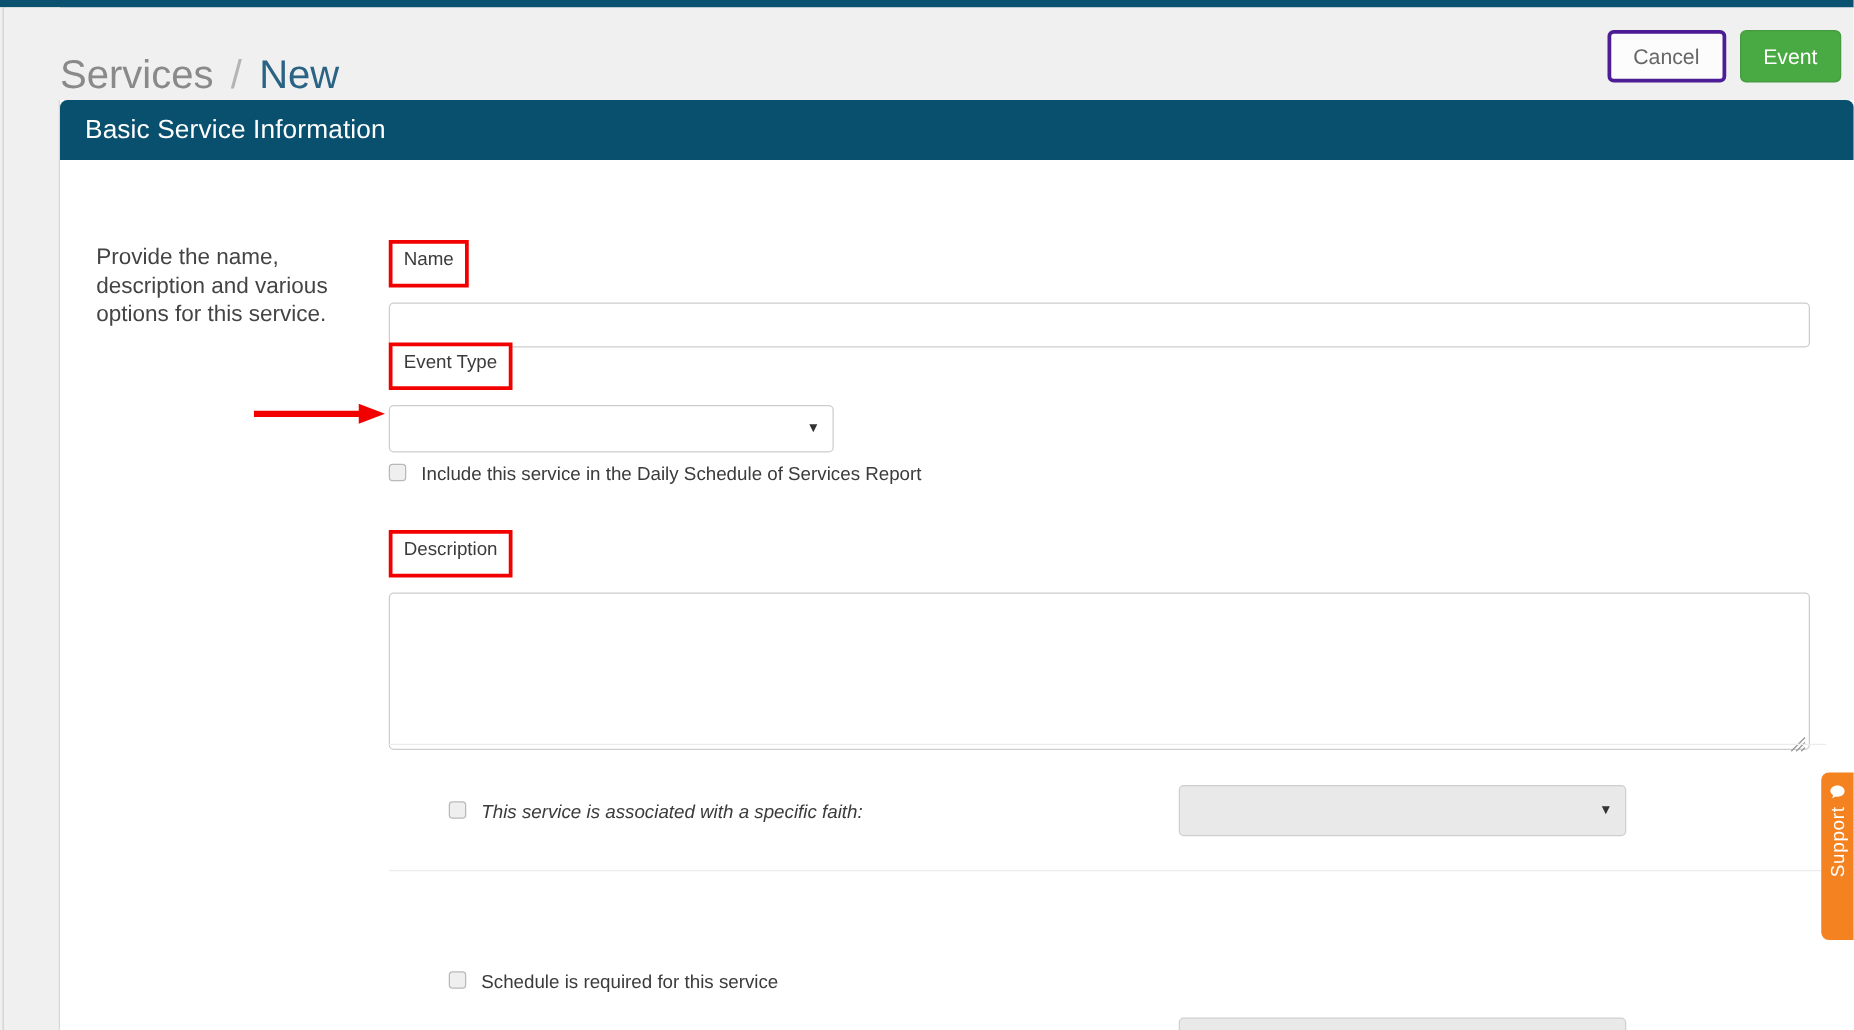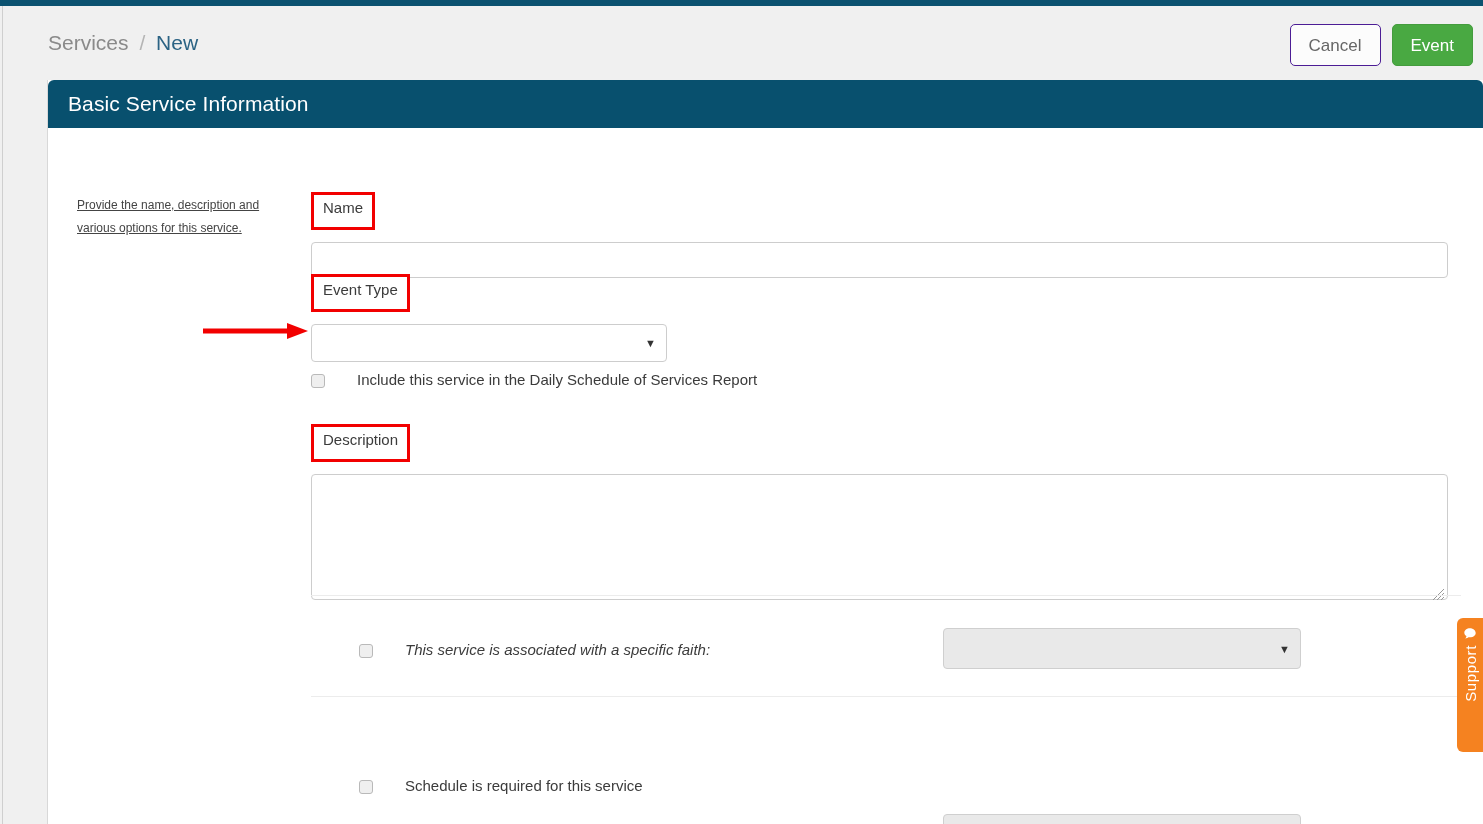--- a/index.html
+++ b/index.html
@@ -47,22 +47,22 @@
   .page-header {
     position: absolute;
     top: 6px; left: 4px;
     width: 1479px;
     height: 74px;
     background: #f0f0f0;
   }
   .breadcrumb {
     position: absolute;
     left: 44px;
-    top: 18px;
-    font-size: 21px;
+    top: 34px;
+    font-size: 32px;
     font-weight: 400;
     line-height: 38px;
     white-space: nowrap;
   }
   .bc-parent { color: #8a8a8a; }
   .bc-sep { color: #b4b4b4; padding: 0 5px; }
   .bc-current { color: #2b6384; }
 
   .header-actions {
     position: absolute;
@@ -81,21 +81,21 @@
     padding: 0 18px;
     height: 42px;
     display: inline-flex;
     align-items: center;
     justify-content: center;
     white-space: nowrap;
   }
   .btn-cancel {
     background: #fcfcfc;
     color: #666666;
-    border: 1px solid #4c1d95;
+    border: 3px solid #4c1d95;
   }
   .btn-save {
     background: #49a942;
     color: #ffffff;
     border: 1px solid #449c3e;
     min-width: 72px;
   }
 
   
   .panel {
@@ -128,24 +128,23 @@
     height: 696px;
     padding: 0;
   }
 
   
   .help-col {
     position: absolute;
     left: 29px;
     top: 66px;
     width: 210px;
-    font-size: 12px;
+    font-size: 18px;
     line-height: 23px;
     color: #444444;
-    text-decoration: underline;
   }
 
   
   .field-col {
     position: absolute;
     left: 263px;
     top: 0;
     width: 1150px;
   }
 
@@ -231,22 +230,21 @@
     right: 3px;
     bottom: 3px;
     width: 14px;
     height: 14px;
     pointer-events: none;
   }
 
   
   .cb-row {
     display: flex;
-    align-items: flex-end;
-    gap: 20px;
+    align-items: flex-start;
   }
   .cb {
     width: 14px;
     height: 14px;
     border: 1px solid #b9b9b9;
     border-radius: 3px;
     background: #efefef;
     flex: 0 0 auto;
     cursor: pointer;
   }

